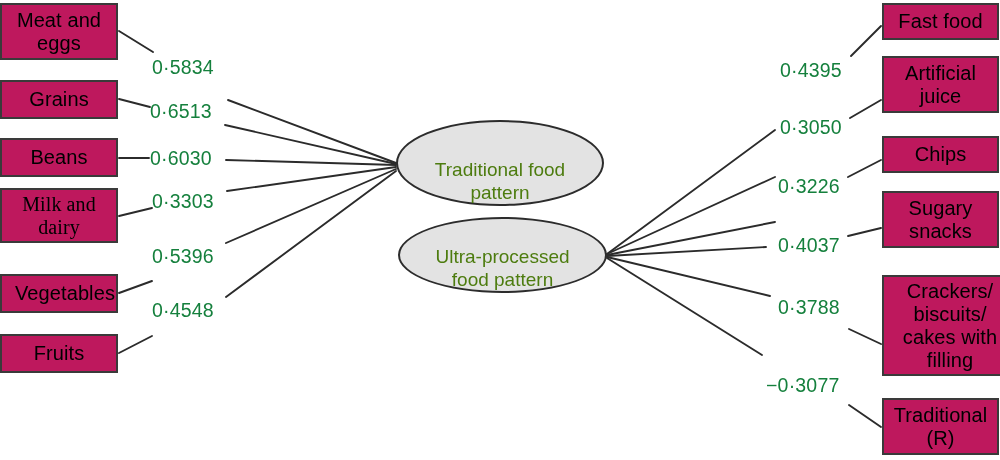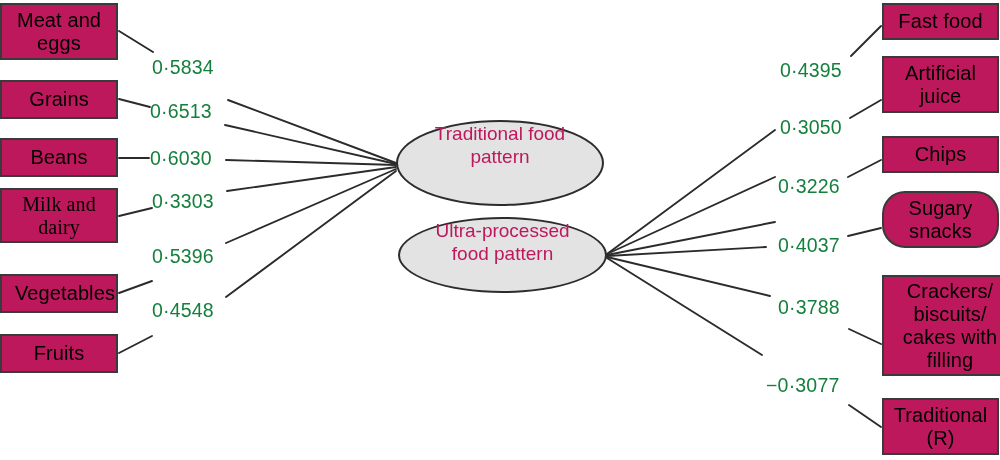--- a/index.html
+++ b/index.html
@@ -42,26 +42,26 @@
     display: block;
     padding: 0 6px;
   }
   .latent {
     position: absolute;
     box-sizing: border-box;
     border: 2px solid #2c2c2c;
     background: #e3e3e3;
     border-radius: 50%;
     display: flex;
-    align-items: flex-start;
+    align-items: flex-end;
     justify-content: center;
     text-align: center;
     font-size: 19px;
     line-height: 23px;
-    color: #be185d;
+    color: #4d7c0f;
   }
   .coef {
     position: absolute;
     font-size: 19.5px;
     line-height: 20px;
     color: #15803d;
     white-space: nowrap;
     letter-spacing: 0.2px;
   }
 </style>
@@ -139,21 +139,21 @@
 
   <div class="node-box" style="left:882px; top:3px; width:117px; height:37px;align-items:center;">
     <span>Fast food</span>
   </div>
   <div class="node-box" style="left:882px; top:56px; width:117px; height:57px;">
     <span style="max-width:86px;">Artificial juice</span>
   </div>
   <div class="node-box" style="left:882px; top:136px; width:117px; height:37px;">
     <span>Chips</span>
   </div>
-  <div class="node-box" style="left:882px; top:191px; width:117px; height:57px;border-radius:23px;">
+  <div class="node-box" style="left:882px; top:191px; width:117px; height:57px;">
     <span style="max-width:82px;">Sugary snacks</span>
   </div>
   <div class="node-box" style="left:882px; top:275px; width:136px; height:101px;">
     <span style="max-width:104px;">Crackers/ biscuits/ cakes with filling</span>
   </div>
   <div class="node-box" style="left:882px; top:398px; width:117px; height:57px;">
     <span style="max-width:104px;">Traditional (R)</span>
   </div>
 
   <div class="coef" style="left:152px; top:57px;">0·5834</div>

